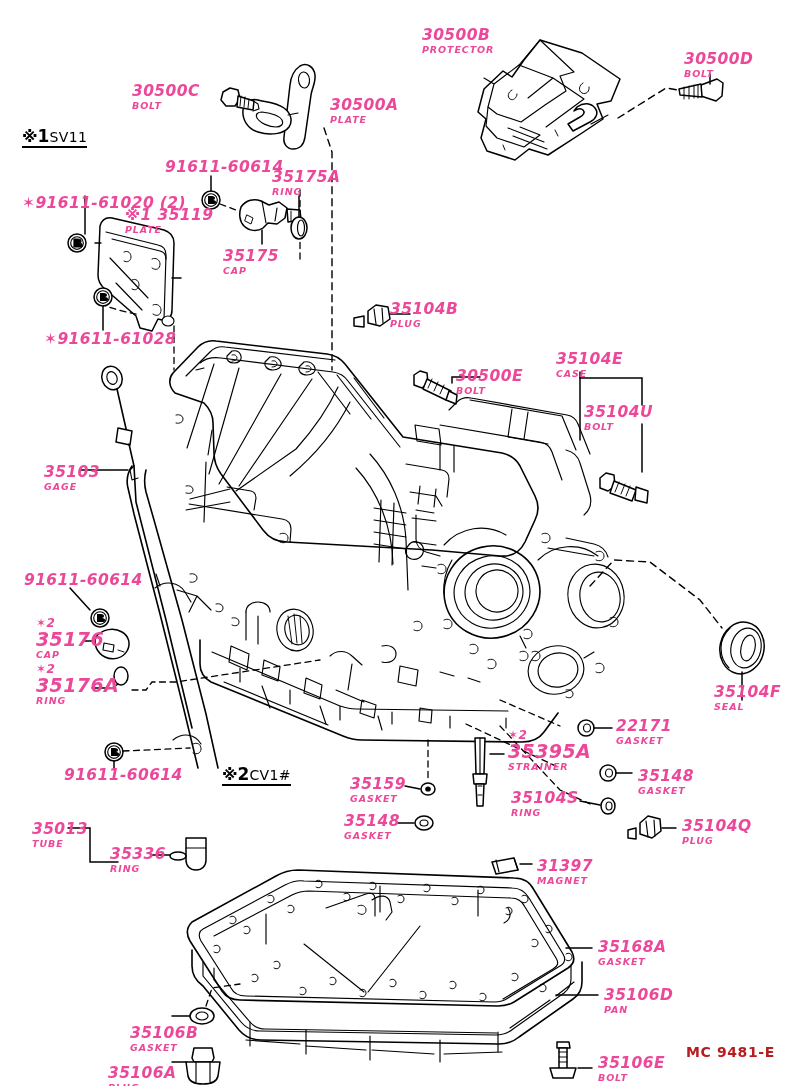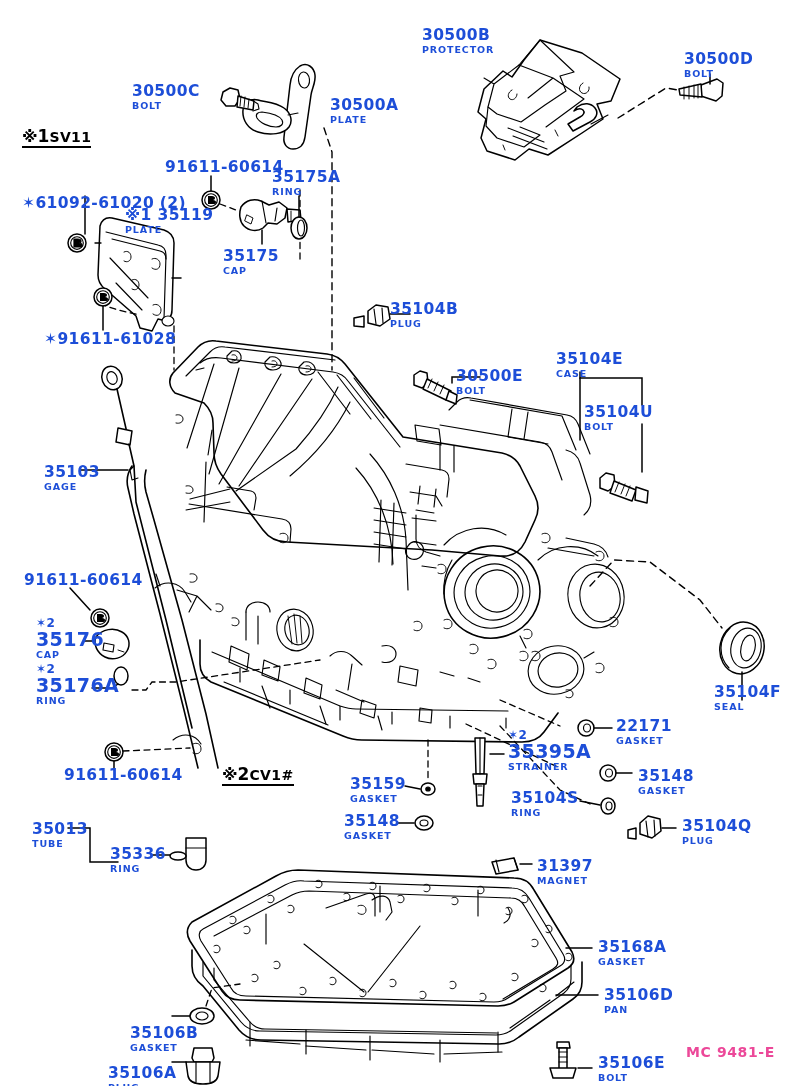--- a/index.html
+++ b/index.html
@@ -13,24 +13,25 @@
     width:800px;
     height:1086px;
     background:#ffffff;
     overflow:hidden;
   }
   #art{position:absolute;left:0;top:0;width:800px;height:1086px;}
 
   
   .lbl{
     position:absolute;
-    color:#1d4ed8;
+    color:#ec4899;
     white-space:nowrap;
     line-height:1;
     font-family:"DejaVu Sans","Liberation Sans",sans-serif;
+    font-style:italic;
   }
   .lbl .num{
     display:block;
     font-size:15.5px;
     font-weight:bold;
     letter-spacing:0.4px;
   }
   .lbl .sub{
     display:block;
     font-size:9.5px;
@@ -51,28 +52,28 @@
   .grp{
     position:absolute;
     color:#000;
     white-space:nowrap;
     border-bottom:2.4px solid #000;
     padding-bottom:1px;
     line-height:1;
   }
   .grp .mk{font-size:16px;font-weight:bold;}
   .grp .gnum{font-size:17px;font-weight:bold;}
-  .grp .gcode{font-size:14px;font-weight:bold;letter-spacing:0.4px;}
+  .grp .gcode{font-size:14px;font-weight:normal;letter-spacing:0.4px;}
 
   .footer{
     position:absolute;
     font-size:14px;
     font-weight:bold;
     letter-spacing:0.6px;
-    color:#ec4899;
+    color:#b91c1c;
     white-space:nowrap;
   }
 
   
 </style>
 </head>
 <body>
 
 <div id="sheet">
 
@@ -533,21 +534,21 @@
     <span class="sub">BOLT</span>
   </div>
   <div class="lbl" style="left:165px;top:160px;">
     <span class="num">91611-60614</span>
   </div>
   <div class="lbl" style="left:272px;top:170px;">
     <span class="num">35175A</span>
     <span class="sub">RING</span>
   </div>
   <div class="lbl" style="left:22px;top:196px;">
-    <span class="num">✶61092-61020 (2)</span>
+    <span class="num">✶91611-61020 (2)</span>
   </div>
   <div class="lbl" style="left:125px;top:208px;">
     <span class="num">※1 35119</span>
     <span class="sub">PLATE</span>
   </div>
   <div class="lbl" style="left:223px;top:249px;">
     <span class="num">35175</span>
     <span class="sub">CAP</span>
   </div>
   <div class="lbl" style="left:44px;top:332px;">

